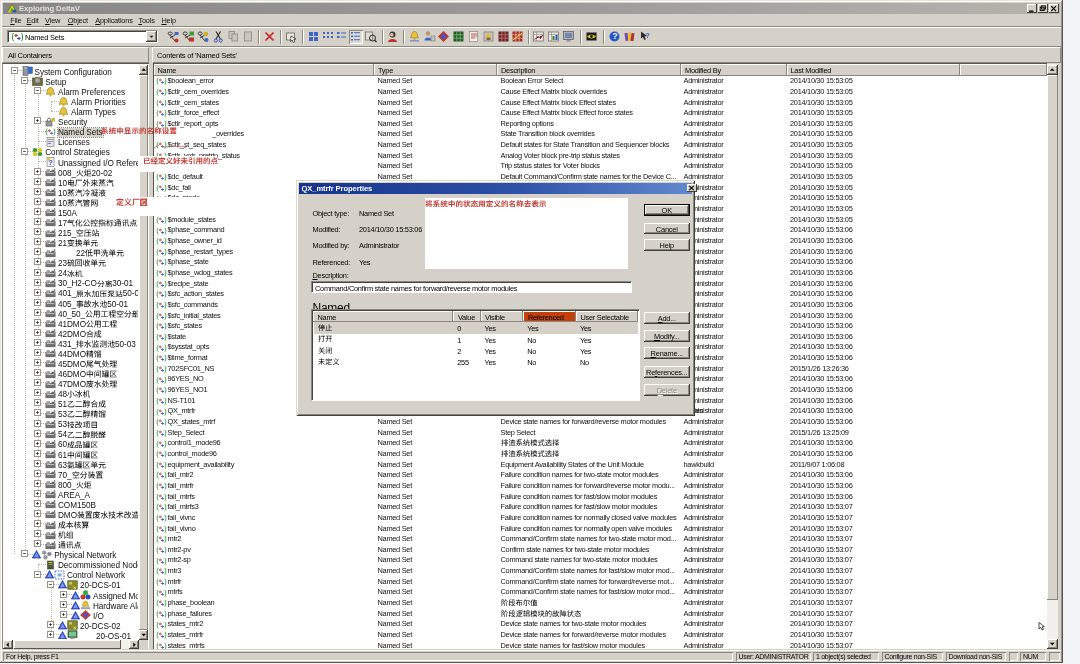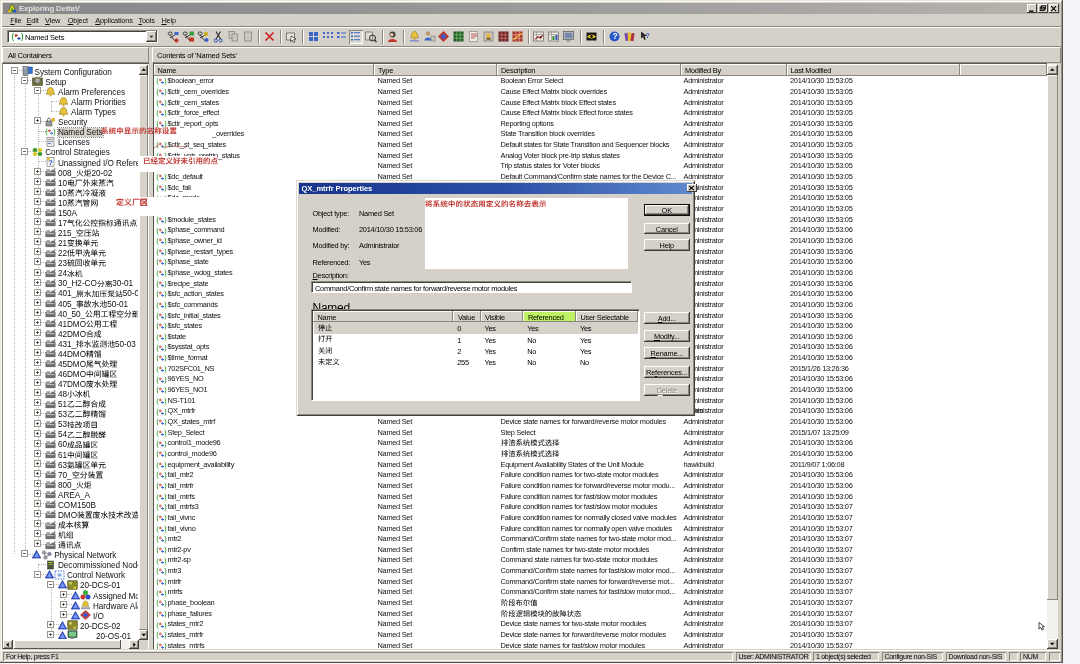--- a/index.html
+++ b/index.html
@@ -947,21 +947,21 @@
     <div class="trow" style="left:43.0px;top:174.59px;height:9px"><svg width="11" height="10" viewBox="0 0 11 10" style="vertical-align:-1.5px">
         <use href="#area"></use>
       </svg><span style="margin-left:2px;">21<svg class="cs" style="width:31.2px;height:7.8px;" viewBox="0 0 40 10" fill="#000">
           <use href="#gr25" x="0"></use>
           <use href="#gr26" x="10"></use>
           <use href="#gr27" x="20"></use>
           <use href="#gr28" x="30"></use>
         </svg></span></div>
     <div class="trow" style="left:43.0px;top:184.66px;height:9px"><svg width="11" height="10" viewBox="0 0 11 10" style="vertical-align:-1.5px">
         <use href="#area"></use>
-      </svg><span style="margin-left:2px;">22<svg class="cs" style="width:39.0px;height:7.8px;" viewBox="0 0 50 10" fill="#000">
+      </svg><span style="margin-left:20px;">22<svg class="cs" style="width:39.0px;height:7.8px;" viewBox="0 0 50 10" fill="#000">
           <use href="#gr29" x="0"></use>
           <use href="#gr30" x="10"></use>
           <use href="#gr31" x="20"></use>
           <use href="#gr27" x="30"></use>
           <use href="#gr28" x="40"></use>
         </svg></span></div>
     <div class="trow" style="left:43.0px;top:194.73000000000002px;height:9px"><svg width="11" height="10" viewBox="0 0 11 10" style="vertical-align:-1.5px">
         <use href="#area"></use>
       </svg><span style="margin-left:2px;">23<svg class="cs" style="width:39.0px;height:7.8px;" viewBox="0 0 50 10" fill="#000">
           <use href="#gr32" x="0"></use>
@@ -1556,21 +1556,21 @@
     <div class="lrow" style="left:636.5px;top:342.5px">2014/10/30 15:53:06</div>
     <div style="position:absolute;left:2px;top:353.34999999999997px;width:11px;height:8.5px">
       <svg width="11" height="8.5" viewBox="0 0 13 10" style="display:block">
         <use href="#nsico"></use>
       </svg>
     </div>
     <div class="lrow" style="left:14px;top:353.15px">Step_Select</div>
     <div class="lrow" style="left:224.0px;top:353.15px">Named Set</div>
     <div class="lrow" style="left:347.0px;top:353.15px">Step Select</div>
     <div class="lrow" style="left:530.0px;top:353.15px">Administrator</div>
-    <div class="lrow" style="left:636.5px;top:353.15px">2015/1/07 13:25:09</div>
+    <div class="lrow" style="left:636.5px;top:353.15px">2015/1/26 13:25:09</div>
     <div style="position:absolute;left:2px;top:364.0px;width:11px;height:8.5px">
       <svg width="11" height="8.5" viewBox="0 0 13 10" style="display:block">
         <use href="#nsico"></use>
       </svg>
     </div>
     <div class="lrow" style="left:14px;top:363.8px">control1_mode96</div>
     <div class="lrow" style="left:224.0px;top:363.8px">Named Set</div>
     <div class="lrow" style="left:347.0px;top:363.8px"><svg class="cs" style="width:58.4px;height:7.3px;" viewBox="0 0 80 10" fill="#000">
         <use href="#gr52" x="0"></use>
         <use href="#gr85" x="10"></use>
@@ -1840,21 +1840,21 @@
 <div class="a" style="left:359px;top:257.5px;width:200px;height:9px;font-size:7.4px;letter-spacing:-0.25px;">Yes</div>
 <div class="a" style="left:425px;top:198px;width:203px;height:71px;background:#fff;"></div>
 <div class="a" style="left:312.5px;top:270.9px;width:60px;height:9px;font-size:7.4px;letter-spacing:-0.25px;"><u>D</u>escription:</div>
 <div class="a" style="left:311.4px;top:280.9px;width:321px;height:12.5px;background:#fff;border:1px solid;border-color:#8a877e #fffef8 #fffef8 #8a877e;box-shadow:inset 1px 1px 0 #45433e;"></div>
 <div class="a" style="left:315px;top:283.5px;width:315px;height:9px;font-size:7.4px;letter-spacing:-0.28px;white-space:nowrap;">Command/Confirm state names for forward/reverse motor modules</div>
 <div class="a" style="left:312.5px;top:300.5px;width:60px;height:9px;font-size:12px;letter-spacing:-0.25px;"><u>N</u>amed states:</div>
 <div class="a" style="left:311.4px;top:309.3px;width:328.6px;height:91.5px;background:#fff;border:1px solid;border-color:#8a877e #fffef8 #fffef8 #8a877e;box-shadow:inset 1px 1px 0 #45433e;"></div>
 <div class="a" style="left:313px;top:310.8px;width:140.39999999999998px;height:11px;background:#d5d1c8;box-shadow:inset -1px -1px 0 #8a877e,inset 1px 1px 0 #fffef8;font-size:7.4px;letter-spacing:-0.25px;padding:2px 0 0 4.5px;overflow:hidden;">Name</div>
 <div class="a" style="left:453.4px;top:310.8px;width:27.200000000000045px;height:11px;background:#d5d1c8;box-shadow:inset -1px -1px 0 #8a877e,inset 1px 1px 0 #fffef8;font-size:7.4px;letter-spacing:-0.25px;padding:2px 0 0 4.5px;overflow:hidden;">Value</div>
 <div class="a" style="left:480.6px;top:310.8px;width:42.799999999999955px;height:11px;background:#d5d1c8;box-shadow:inset -1px -1px 0 #8a877e,inset 1px 1px 0 #fffef8;font-size:7.4px;letter-spacing:-0.25px;padding:2px 0 0 4.5px;overflow:hidden;">Visible</div>
-<div class="a" style="left:523.4px;top:310.8px;width:52.5px;height:11px;background:#bef264;box-shadow:inset -1px -1px 0 #8a877e,inset 1px 1px 0 #fffef8;font-size:7.4px;letter-spacing:-0.25px;padding:2px 0 0 4.5px;overflow:hidden;">Referenced</div>
+<div class="a" style="left:523.4px;top:310.8px;width:52.5px;height:11px;background:#c2410c;box-shadow:inset -1px -1px 0 #8a877e,inset 1px 1px 0 #fffef8;font-size:7.4px;letter-spacing:-0.25px;padding:2px 0 0 4.5px;overflow:hidden;">Referenced</div>
 <div class="a" style="left:575.9px;top:310.8px;width:62.60000000000002px;height:11px;background:#d5d1c8;box-shadow:inset -1px -1px 0 #8a877e,inset 1px 1px 0 #fffef8;font-size:7.4px;letter-spacing:-0.25px;padding:2px 0 0 4.5px;overflow:hidden;">User Selectable</div>
 <div class="a" style="left:313.5px;top:322.2px;width:324px;height:11.4px;background:#d5d1c8;"></div>
 <div class="a" style="left:317.5px;top:323.7px;width:130px;height:9.5px;font-size:8px;line-height:0;">
     <svg class="cs" style="width:14.4px;height:7.2px;" viewBox="0 0 20 10" fill="#000">
       <use href="#gr104" x="0"></use>
       <use href="#gr105" x="10"></use>
     </svg>
   </div>
 <div class="a" style="left:457.2px;top:324.2px;width:50px;height:9px;font-size:7.4px;letter-spacing:-0.25px;">0</div>
 <div class="a" style="left:484.5px;top:324.2px;width:50px;height:9px;font-size:7.4px;letter-spacing:-0.25px;">Yes</div>

